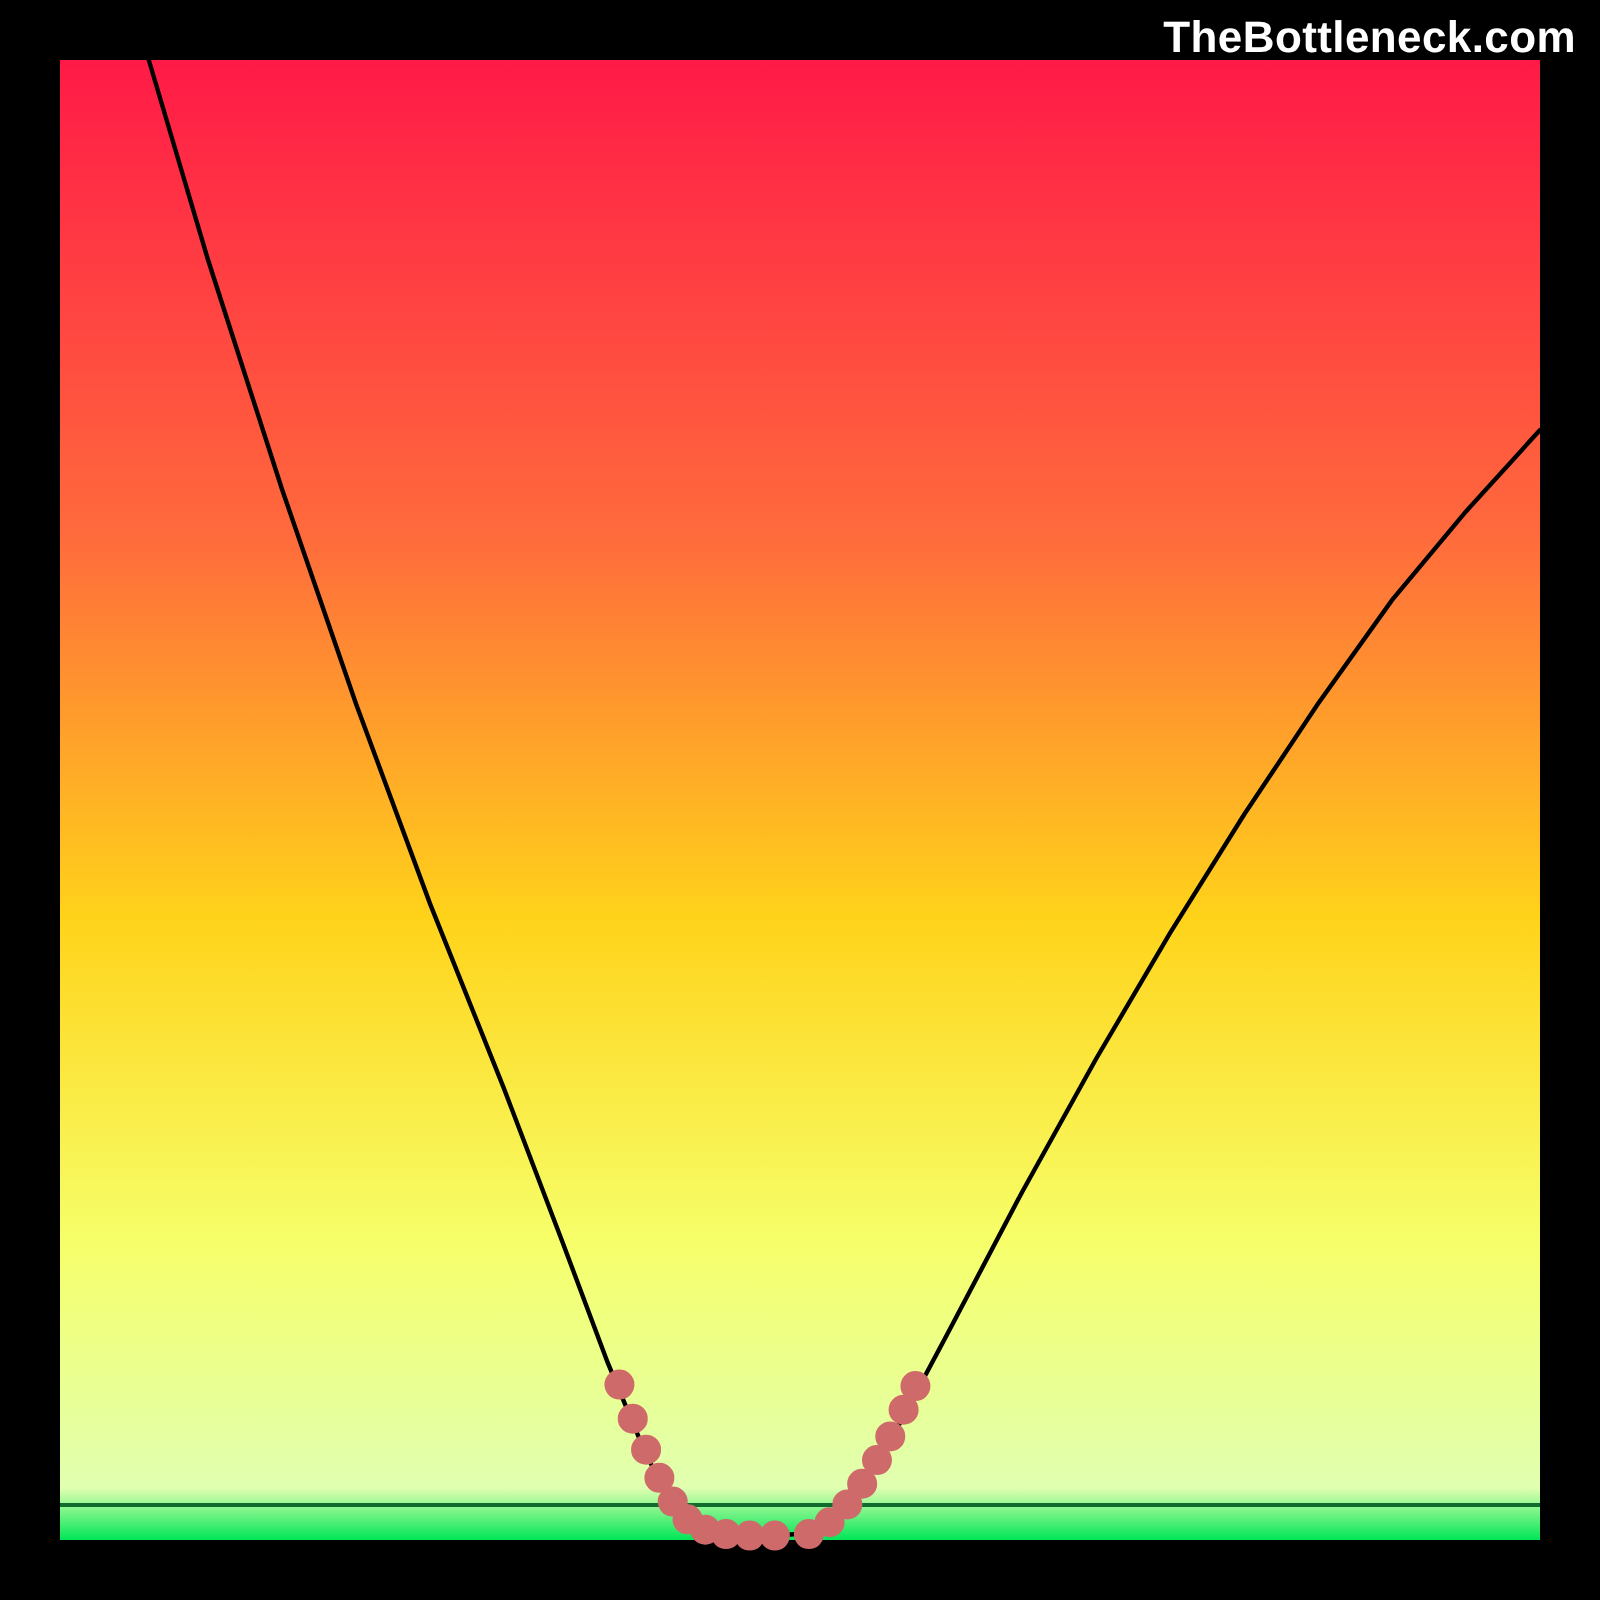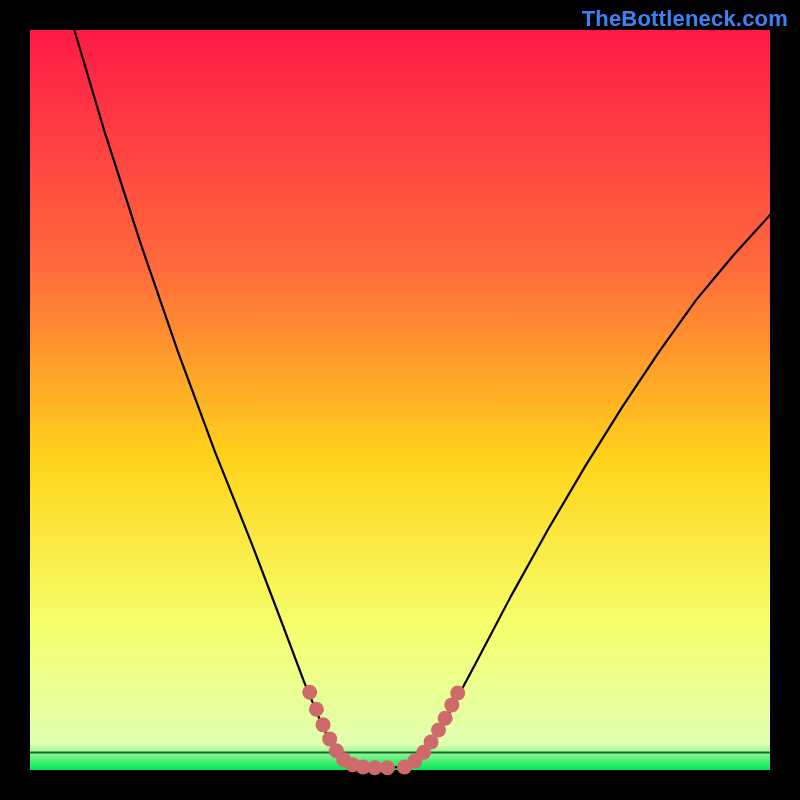--- a/index.html
+++ b/index.html
@@ -14,21 +14,21 @@
   .stage {
     position: relative;
     width: 800px;
     height: 800px;
     background: #000;
   }
   .watermark {
     position: absolute;
     top: 6px;
     right: 12px;
-    color: #3b82f6;
+    color: #ffffff;
     font-size: 22px;
     font-weight: 600;
     letter-spacing: 0.2px;
   }
   svg {
     position: absolute;
     left: 0;
     top: 0;
   }
 </style>

